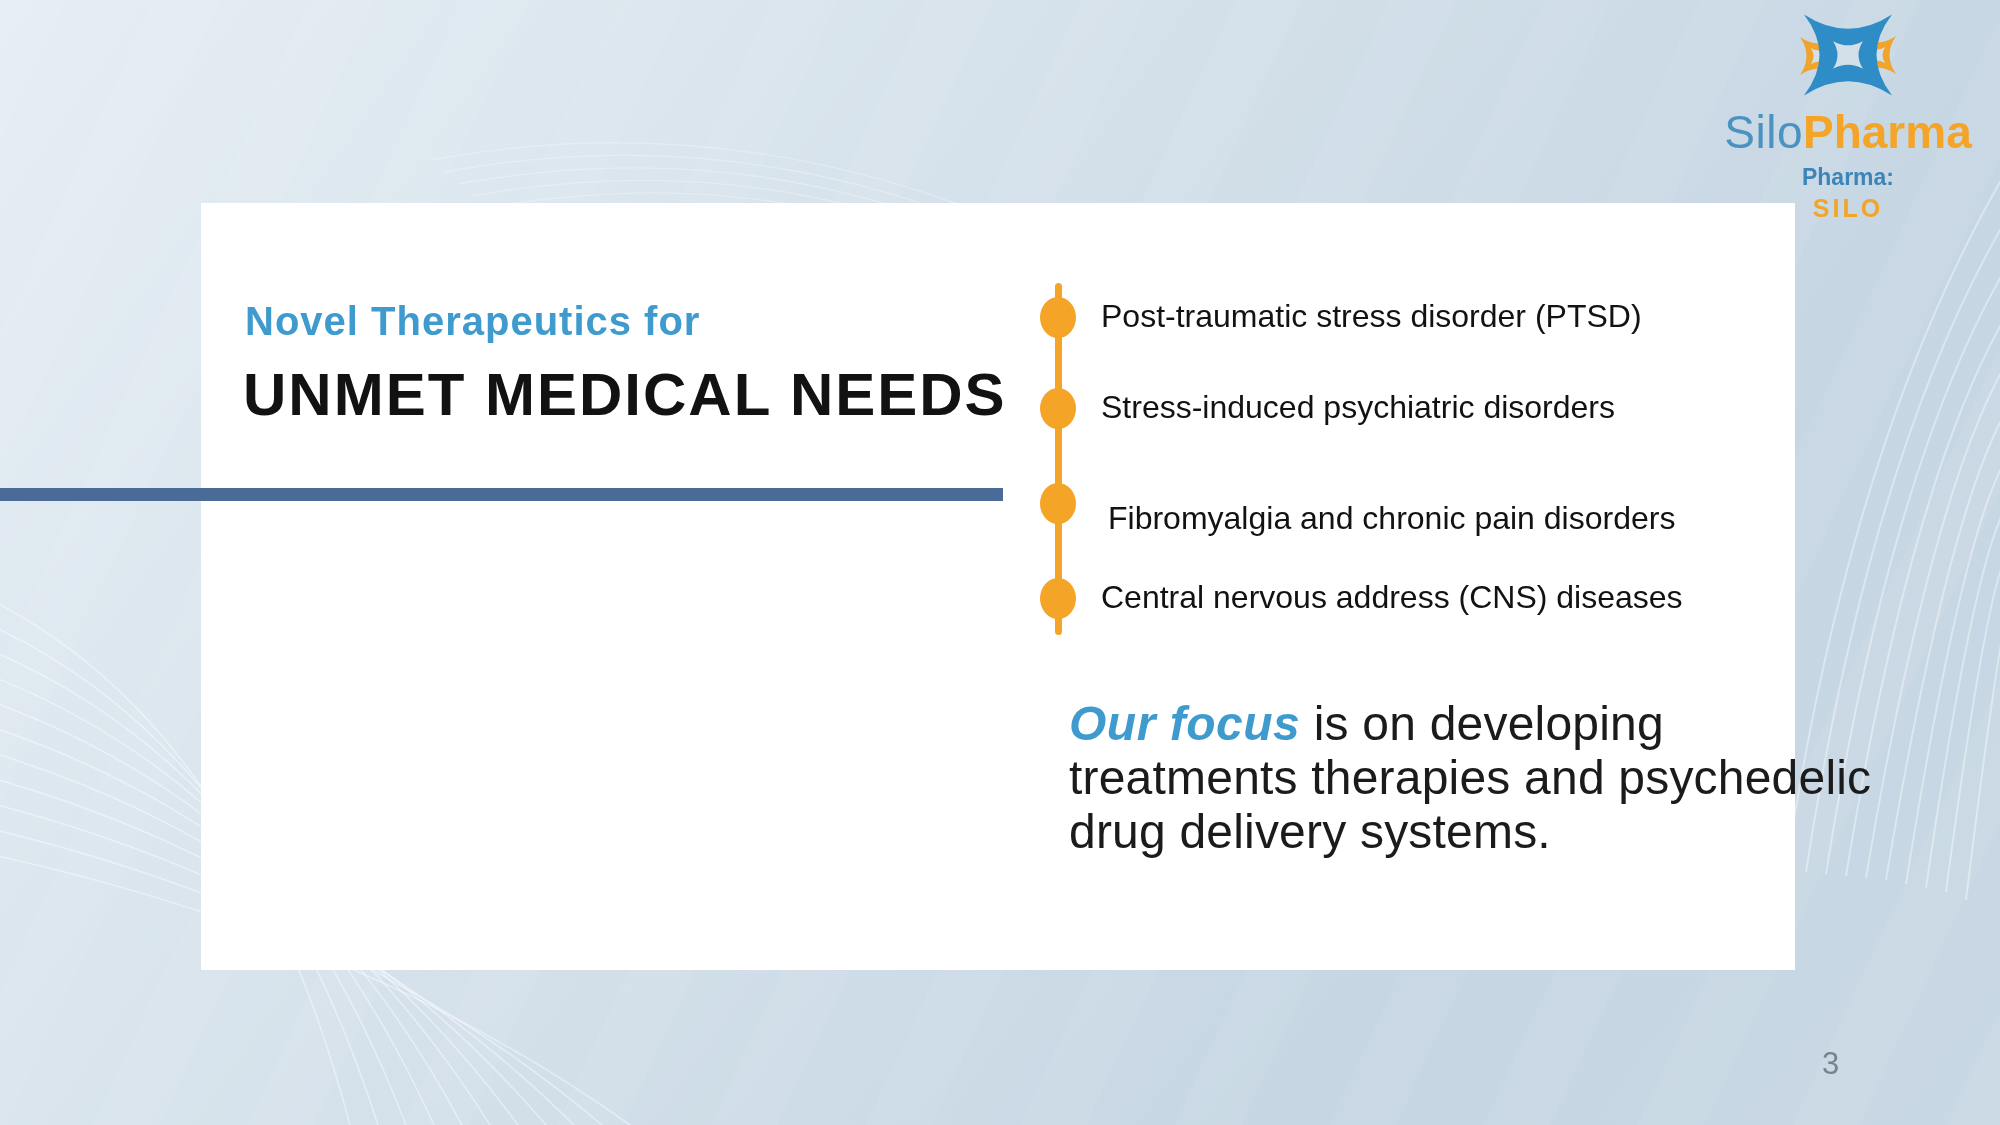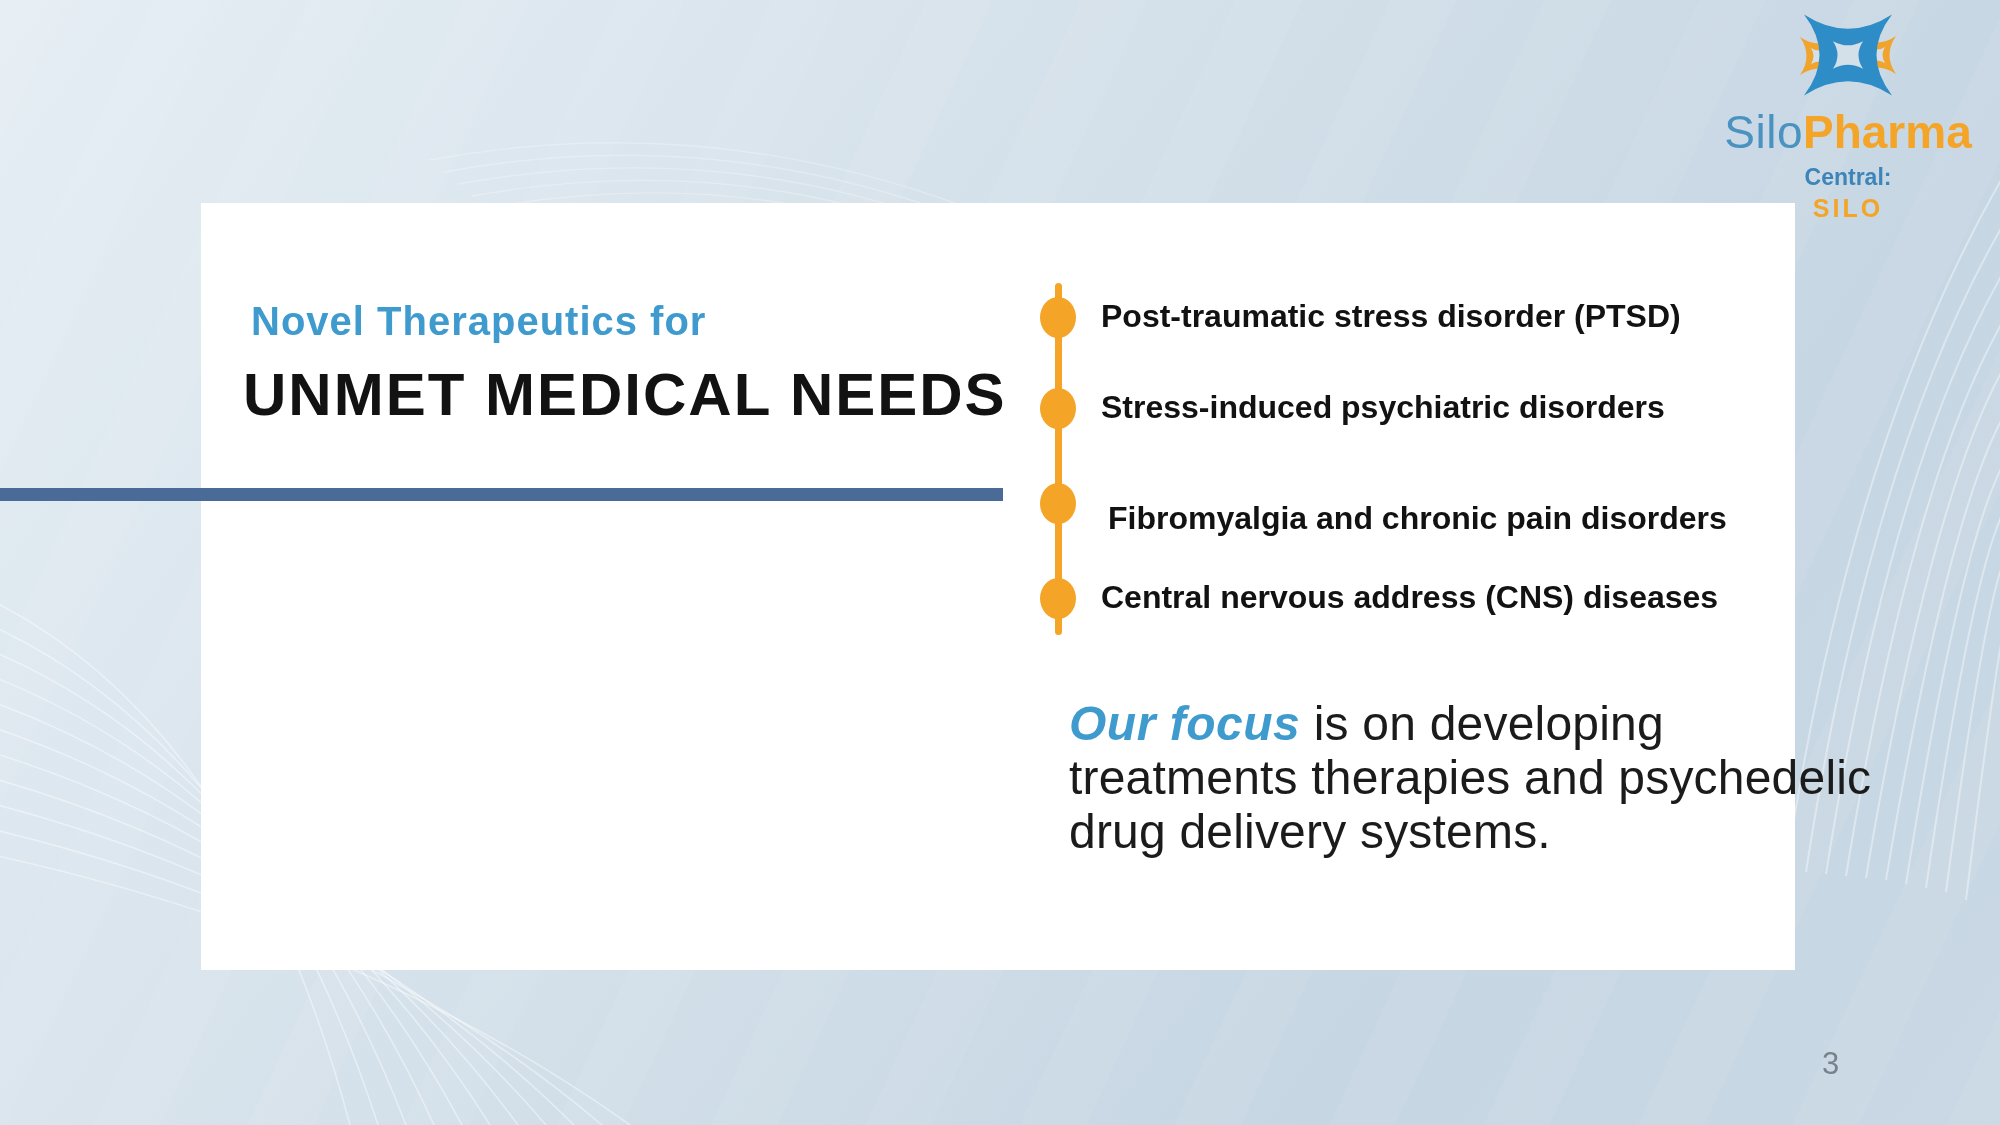--- a/index.html
+++ b/index.html
@@ -20,21 +20,21 @@
   .card{
     position:absolute;left:201px;top:203px;width:1594px;height:767px;
     background:#ffffff;
   }
   .accent-bar{
     position:absolute;left:0;top:488px;width:1003px;height:13px;
     background:#4a6b97;z-index:4;
   }
 
   .kicker{
-    position:absolute;left:251px;top:299px;z-index:5;
+    position:absolute;left:245px;top:299px;z-index:5;
     font-size:40px;font-weight:bold;letter-spacing:1px;
     color:#3f9bce;
   }
   .title-main{
     position:absolute;left:243px;top:360px;z-index:5;
     font-size:60px;font-weight:bold;letter-spacing:2px;
     color:#121212;white-space:nowrap;
   }
 
   .intro{
@@ -50,21 +50,21 @@
   .tl-dot{
     position:absolute;width:36px;height:41px;border-radius:50%;
     background:#f4a426;left:1040px;z-index:6;
   }
   .tl-dot.d1{top:297px;}
   .tl-dot.d2{top:388px;}
   .tl-dot.d3{top:483px;}
   .tl-dot.d4{top:578px;}
   .tl-label{
     position:absolute;left:1101px;z-index:6;
-    font-size:32px;font-weight:bold;color:#121212;white-space:nowrap;
+    font-size:32px;font-weight:normal;color:#121212;white-space:nowrap;
   }
   .tl-label.l1{top:298px;}
   .tl-label.l2{top:389px;}
   .tl-label.l3{top:500px;left:1108px;text-align:right;}
   .tl-label.l4{top:579px;}
 
   .focus{
     position:absolute;left:1069px;top:697px;z-index:5;
     font-size:48px;line-height:54px;color:#1b1b1b;letter-spacing:0.2px;
   }
@@ -162,18 +162,18 @@
         <path d="M -19,-19 Q 0,-6 19,-19 Q 6,0 19,19 Q 0,6 -19,19 Q -6,0 -19,-19 Z" fill="#f0a42c"></path>
         <path d="M -8,-8 Q 0,-3 8,-8 Q 3,0 8,8 Q 0,3 -8,8 Q -3,0 -8,-8 Z" fill="#d3e0ea"></path>
       </g>
 
       <g transform="translate(60,43) scale(1,0.92)">
         <path d="M -44,-44 Q 0,-13 44,-44 Q 13,0 44,44 Q 0,13 -44,44 Q -13,0 -44,-44 Z" fill="#2e8dc6"></path>
         <path d="M -15,-15 Q 0,-6 15,-15 Q 6,0 15,15 Q 0,6 -15,15 Q -6,0 -15,-15 Z" fill="#d3e0ea"></path>
       </g>
     </svg>
     <div class="wordmark"><span class="w1">Silo</span><span class="w2">Pharma</span></div>
-    <div class="nasdaq">Central:</div>
+    <div class="nasdaq">Pharma:</div>
     <div class="ticker">SILO</div>
   </div>
 
   <div class="page-num">3</div>
 </div>
 
 </body></html>

